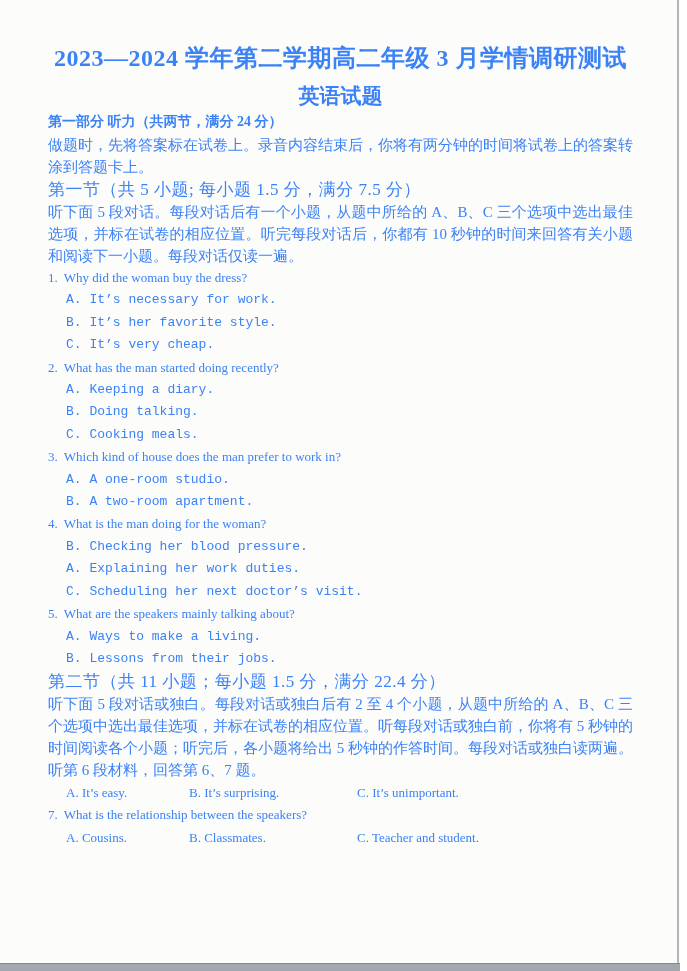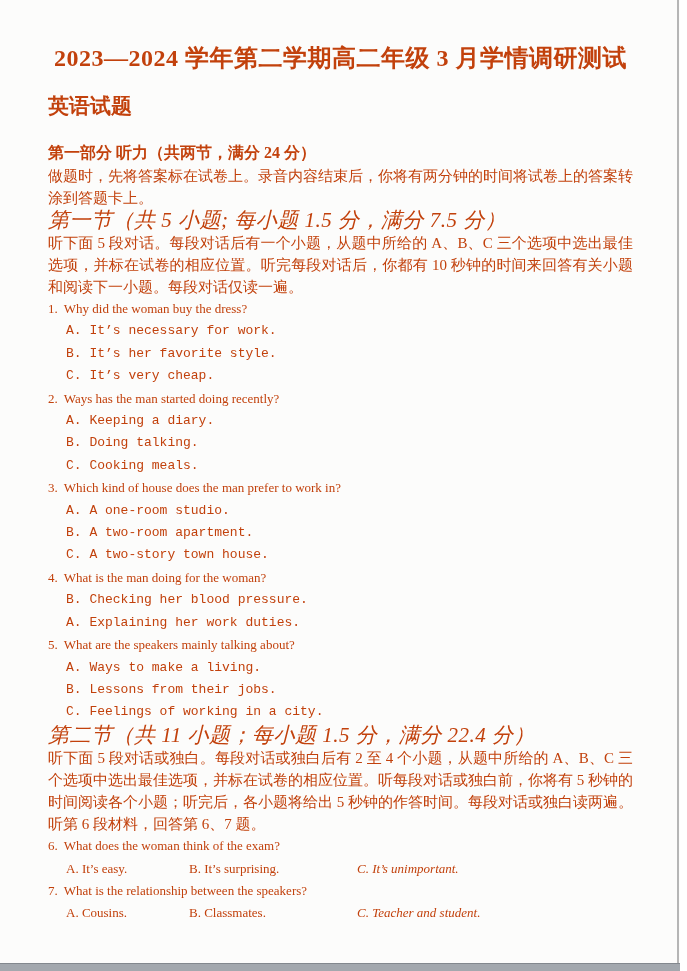--- a/index.html
+++ b/index.html
@@ -3,64 +3,64 @@
 <meta charset="utf-8">
 <style>
   html, body { margin: 0; padding: 0; background: #ffffff; }
   .page {
     position: relative;
     width: 680px;
     height: 971px;
     background: #fcfcfb;
     overflow: hidden;
     font-family: "Liberation Serif", "DejaVu Serif", serif;
-    color: #c2410c;
+    color: #3b82f6;
   }
   .content { padding: 42px 47px 0 48px; }
 
   .title {
     text-align: center;
     font-size: 24px;
     font-weight: bold;
     line-height: 32px;
     letter-spacing: 0.5px;
     white-space: nowrap;
   }
   .subtitle {
+    text-align: center;
     font-size: 21px;
     font-weight: bold;
     line-height: 28px;
-    margin-top: 18px;
+    margin-top: 8px;
   }
 
   .part-heading {
-    margin-top: 21px;
-    font-size: 16px;
+    margin-top: 0;
+    font-size: 14px;
     font-weight: bold;
     line-height: 24px;
   }
   .para {
     font-size: 15px;
     line-height: 22px;
     text-align: justify;
   }
   .sub-heading {
-    font-size: 21px;
+    font-size: 17px;
     line-height: 23px;
     letter-spacing: 0.5px;
-    font-style: italic;
   }
 
   .question { font-size: 13px; line-height: 22.4px; }
   .q-line .q-num { margin-right: 6px; }
   .option-stack { padding-left: 18px; font-family: Liberation Mono, monospace; }
   .options-inline { display: flex; padding-left: 18px; }
   .options-inline .col-a { width: 123px; flex: 0 0 auto; }
   .options-inline .col-b { width: 168px; flex: 0 0 auto; }
-  .options-inline .col-c { flex: 1 1 auto; font-style: italic; }
+  .options-inline .col-c { flex: 1 1 auto; }
 
   .material-note { font-size: 15px; line-height: 22.4px; }
 
   .scan-right-edge {
     position: absolute;
     top: 0;
     right: 1px;
     width: 2px;
     height: 100%;
     background: #b5b5b5;
@@ -91,52 +91,50 @@
     <div class="para">听下面 5 段对话。每段对话后有一个小题，从题中所给的 A、B、C 三个选项中选出最佳选项，并标在试卷的相应位置。听完每段对话后，你都有 10 秒钟的时间来回答有关小题和阅读下一小题。每段对话仅读一遍。</div>
 
     <div class="question">
       <div class="q-line"><span class="q-num">1.</span><span>Why did the woman buy the dress?</span></div>
       <div class="option-stack">A. It’s necessary for work.</div>
       <div class="option-stack">B. It’s her favorite style.</div>
       <div class="option-stack">C. It’s very cheap.</div>
     </div>
 
     <div class="question">
-      <div class="q-line"><span class="q-num">2.</span><span>Ways has the man started doing recently?</span></div>
+      <div class="q-line"><span class="q-num">2.</span><span>What has the man started doing recently?</span></div>
       <div class="option-stack">A. Keeping a diary.</div>
       <div class="option-stack">B. Doing talking.</div>
       <div class="option-stack">C. Cooking meals.</div>
     </div>
 
     <div class="question">
       <div class="q-line"><span class="q-num">3.</span><span>Which kind of house does the man prefer to work in?</span></div>
       <div class="option-stack">A. A one-room studio.</div>
       <div class="option-stack">B. A two-room apartment.</div>
-      <div class="option-stack">C. A two-story town house.</div>
     </div>
 
     <div class="question">
       <div class="q-line"><span class="q-num">4.</span><span>What is the man doing for the woman?</span></div>
       <div class="option-stack">B. Checking her blood pressure.</div>
       <div class="option-stack">A. Explaining her work duties.</div>
+      <div class="option-stack">C. Scheduling her next doctor’s visit.</div>
     </div>
 
     <div class="question">
       <div class="q-line"><span class="q-num">5.</span><span>What are the speakers mainly talking about?</span></div>
       <div class="option-stack">A. Ways to make a living.</div>
       <div class="option-stack">B. Lessons from their jobs.</div>
-      <div class="option-stack">C. Feelings of working in a city.</div>
     </div>
 
     <div class="sub-heading">第二节（共 11 小题；每小题 1.5 分，满分  22.4 分）</div>
     <div class="para">听下面 5 段对话或独白。每段对话或独白后有 2 至 4 个小题，从题中所给的 A、B、C 三个选项中选出最佳选项，并标在试卷的相应位置。听每段对话或独白前，你将有 5 秒钟的时间阅读各个小题；听完后，各小题将给出 5 秒钟的作答时间。每段对话或独白读两遍。</div>
     <div class="material-note">听第 6 段材料，回答第 6、7 题。</div>
 
     <div class="question">
-      <div class="q-line"><span class="q-num">6.</span><span>What does the woman think of the exam?</span></div>
       <div class="options-inline">
         <span class="col-a">A. It’s easy.</span>
         <span class="col-b">B. It’s surprising.</span>
         <span class="col-c">C. It’s unimportant.</span>
       </div>
     </div>
 
     <div class="question">
       <div class="q-line"><span class="q-num">7.</span><span>What is the relationship between the speakers?</span></div>
       <div class="options-inline">

